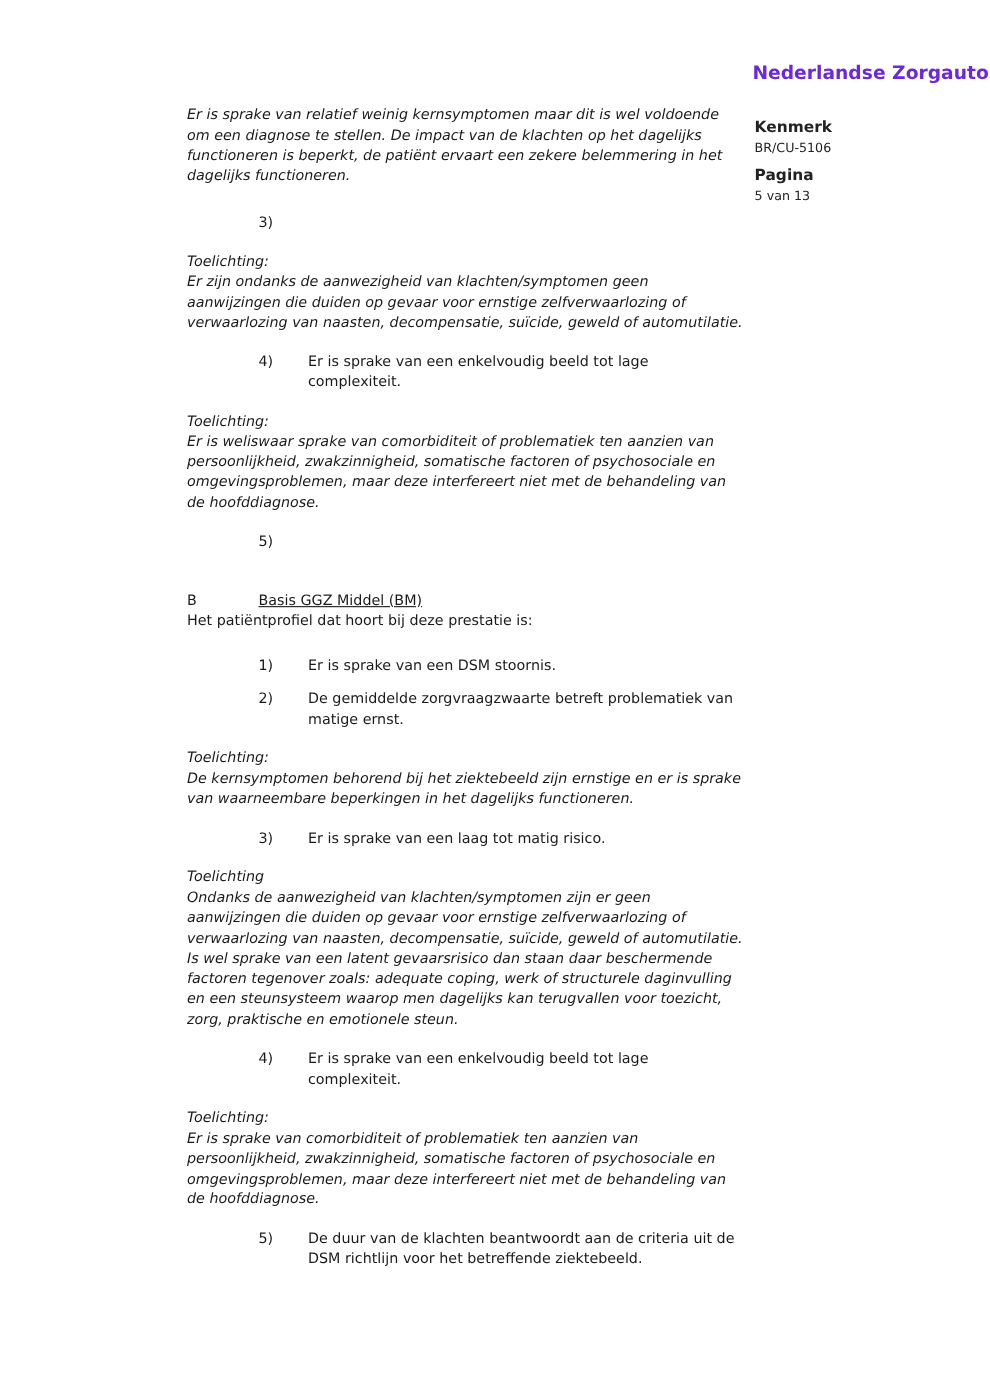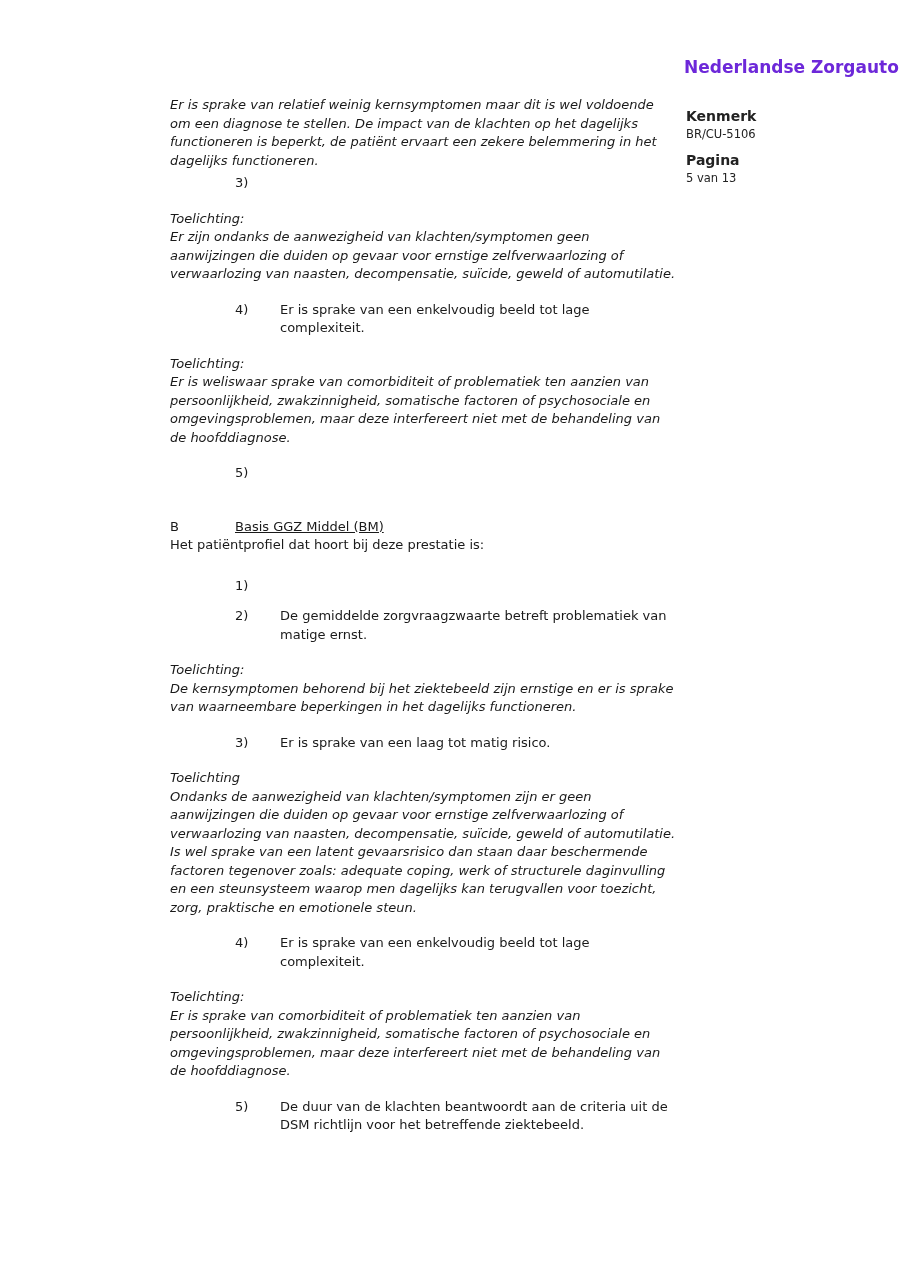--- a/index.html
+++ b/index.html
@@ -60,21 +60,21 @@
   }
   .list-item .txt {
     flex: 1;
     max-width: 398px;
   }
   .section-heading { display: flex; }
   .section-heading .letter { width: 65px; flex: 0 0 65px; }
   .section-heading .title { text-decoration: underline; }
   .mb-12 { margin-bottom: 12px; }
   .mb-17 { margin-bottom: 17px; }
-  .mb-20 { margin-bottom: 4px; }
+  .mb-20 { margin-bottom: 24px; }
   .mb-22 { margin-bottom: 22px; }
   .mb-35 { margin-bottom: 35px; }
 </style>
 </head>
 <body>
 
 <div class="page">
 
   <div class="org-name">Nederlandse Zorgautoriteit</div>
 
@@ -114,20 +114,21 @@
 
     <div class="section-heading">
       <span class="letter">B</span>
       <span class="title">Basis GGZ Middel (BM)</span>
     </div>
 
     <p class="mb-22">Het patiëntprofiel dat hoort bij deze prestatie is:</p>
 
     <div class="list-item mb-12">
       <span class="num">1)</span>
+      <span class="txt">Er is sprake van een DSM stoornis.</span>
     </div>
 
     <div class="list-item mb-17">
       <span class="num">2)</span>
       <span class="txt">De gemiddelde zorgvraagzwaarte betreft problematiek van matige ernst.</span>
     </div>
 
     <div class="toelichting mb-17">
       <div class="t-label">Toelichting:</div>
       <div class="t-text">De kernsymptomen behorend bij het ziektebeeld zijn ernstige en er is sprake van waarneembare beperkingen in het dagelijks functioneren.</div>

